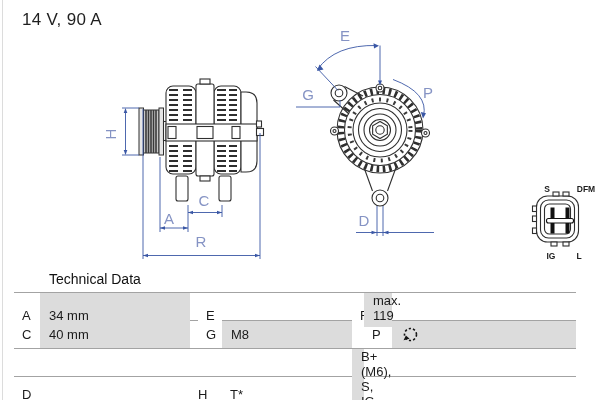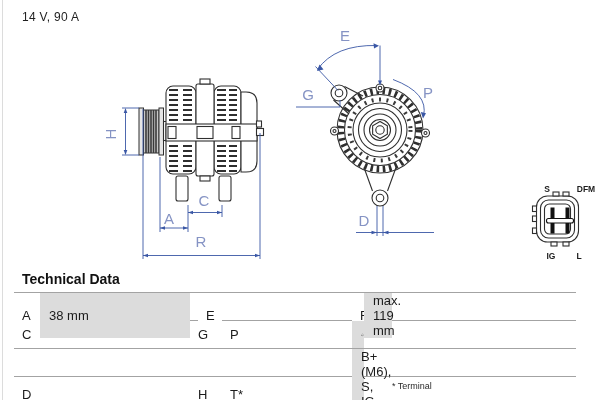--- a/index.html
+++ b/index.html
@@ -1,37 +1,37 @@
 <!DOCTYPE html>
 <html><head>
 <meta charset="utf-8">
 <style>
   html,body{margin:0;padding:0;}
   .page{position:relative;width:600px;height:400px;background:#ffffff;overflow:hidden;
         font-family:"Liberation Sans",sans-serif;color:#1b1b1b;}
   .edge-line{position:absolute;left:2px;top:0;width:1px;height:100%;background:#dcdcdc;}
-  .rating{position:absolute;left:22px;top:10px;font-size:12px;color:#1f1f1f;letter-spacing:.3px;}
+  .rating{position:absolute;left:22px;top:10px;font-size:17px;color:#1f1f1f;letter-spacing:.3px;}
   .diagram-svg{position:absolute;left:0;top:0;}
   
   .art{fill:none;stroke:#2f2f2f;stroke-width:1.1;}
   .artw{fill:#ffffff;stroke:#2f2f2f;stroke-width:1.1;}
   .artg{fill:#e6e6e6;stroke:#2f2f2f;stroke-width:1;}
   .artd{fill:#c9c9c9;stroke:#2f2f2f;stroke-width:1;}
   .slat{fill:none;stroke:#2f2f2f;stroke-width:2;}
   .groove{fill:none;stroke:#3a3a3a;stroke-width:1.6;}
   .dashring{fill:none;stroke:#2f2f2f;stroke-width:6.5;stroke-dasharray:2.6 3.6;}
   .dashring2{fill:none;stroke:#3a3a3a;stroke-width:4;stroke-dasharray:2 5.5;}
   .pin{fill:#111;stroke:none;}
   .dim{fill:none;stroke:#3a57a5;stroke-width:0.9;}
   .dimf{fill:#3a57a5;stroke:none;}
   .lbl-dim{font-family:"Liberation Sans",sans-serif;font-size:15px;font-weight:400;}
   .clbl{font-family:"Liberation Sans",sans-serif;font-size:8.5px;font-weight:bold;fill:#1c1c1c;}
   
   .tech{position:absolute;left:14px;top:271px;width:562px;}
-  .tech-title{font-size:14px;font-weight:bold;color:#111;padding-left:8px;margin-bottom:5px;}
+  .tech-title{font-size:14px;font-weight:normal;color:#111;padding-left:8px;margin-bottom:5px;margin-left:27px;}
   .trow{display:grid;grid-template-columns:26px 150px 8px 24px 130px 12px 28px 1fr;
         height:27px;border-top:1px solid #a3a3a3;align-items:center;font-size:13px;}
   .tbl{border-bottom:1px solid #a3a3a3;}
   .lblc{background:#ffffff;padding-left:8px;}
   .valc{background:#dcdcdc;height:100%;display:flex;align-items:center;padding-left:9px;box-sizing:border-box;}
   .footnote{font-size:9px;color:#2b2b2b;margin-left:378px;margin-top:4px;}
   .roticon{display:block;}
 </style>
 </head>
 <body>
@@ -188,44 +188,45 @@
       <text class="clbl" x="551" y="259" text-anchor="middle">IG</text>
       <text class="clbl" x="579" y="259" text-anchor="middle">L</text>
     </g>
   </svg>
 
   <div class="tech">
     <div class="tech-title">Technical Data</div>
     <div class="tbl">
       <div class="trow">
         <div class="lblc">A</div>
-        <div class="valc">38 mm</div>
+        <div class="valc">34 mm</div>
         <div></div>
         <div class="lblc">E</div>
         <div></div>
         <div class="lblc">R</div>
         <div class="valc">max. 119 mm</div>
       </div>
       <div class="trow">
         <div class="lblc">C</div>
+        <div class="valc">40 mm</div>
         <div></div>
         <div class="lblc">G</div>
+        <div class="valc">M8</div>
         <div></div>
         <div class="lblc">P</div>
         <div class="valc">
           <svg class="roticon" width="18" height="18" viewBox="0 0 18 18">
             <circle cx="9.5" cy="8.5" r="6" fill="none" stroke="#111" stroke-width="1.6" stroke-dasharray="2.2 2.1"></circle>
             <path d="M2.6 14.2 L8.6 12.8 L4.9 9.4 Z" fill="#111"></path>
           </svg>
         </div>
       </div>
       <div class="trow">
         <div class="lblc">D</div>
         <div></div>
         <div class="lblc">H</div>
         <div></div>
         <div class="lblc">T*</div>
         <div class="valc">B+(M6), S, IG, DFM, L</div>
       </div>
     </div>
-    <div class="footnote">* Terminal</div>
   </div>
 </div>
 
 </body></html>

